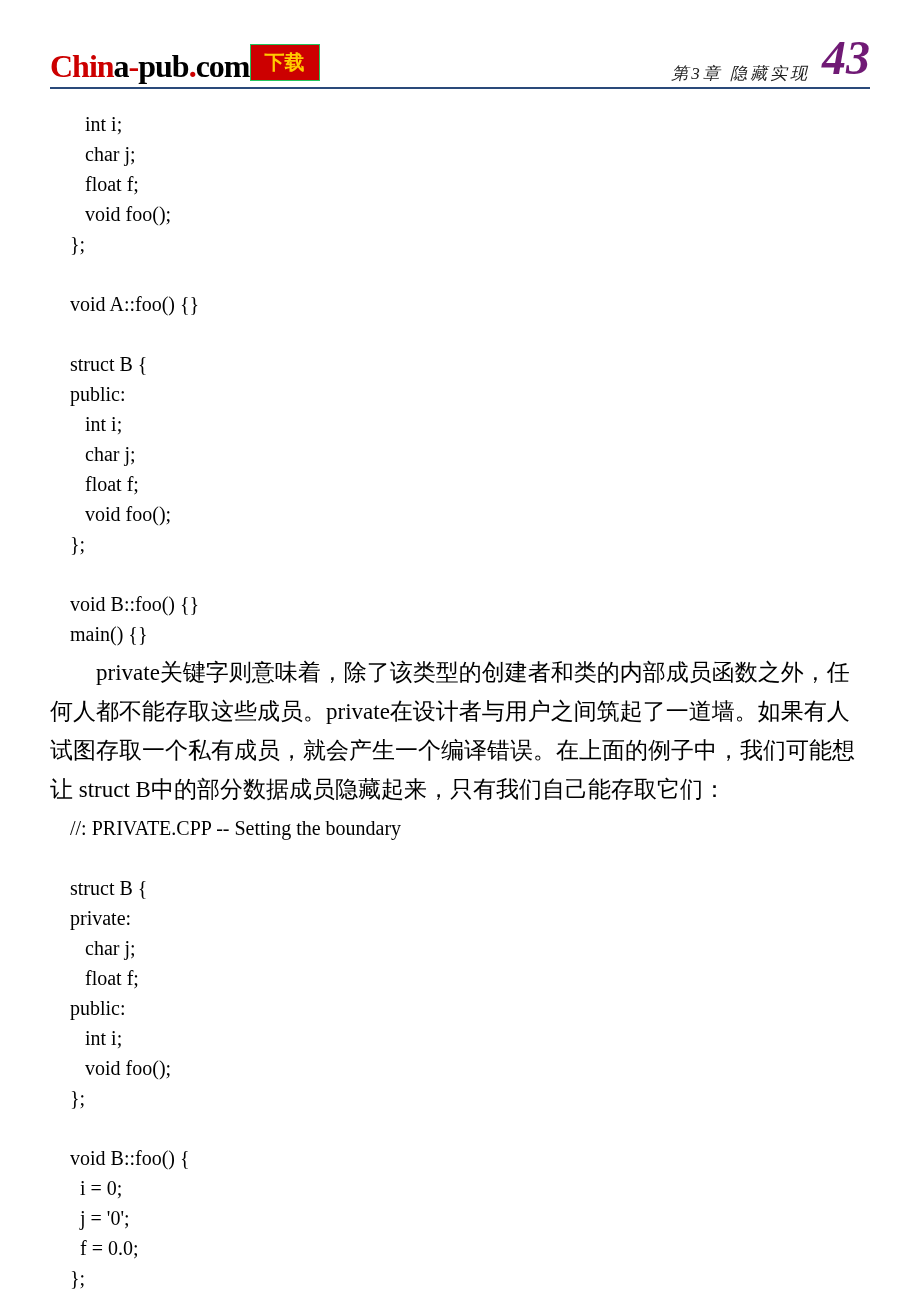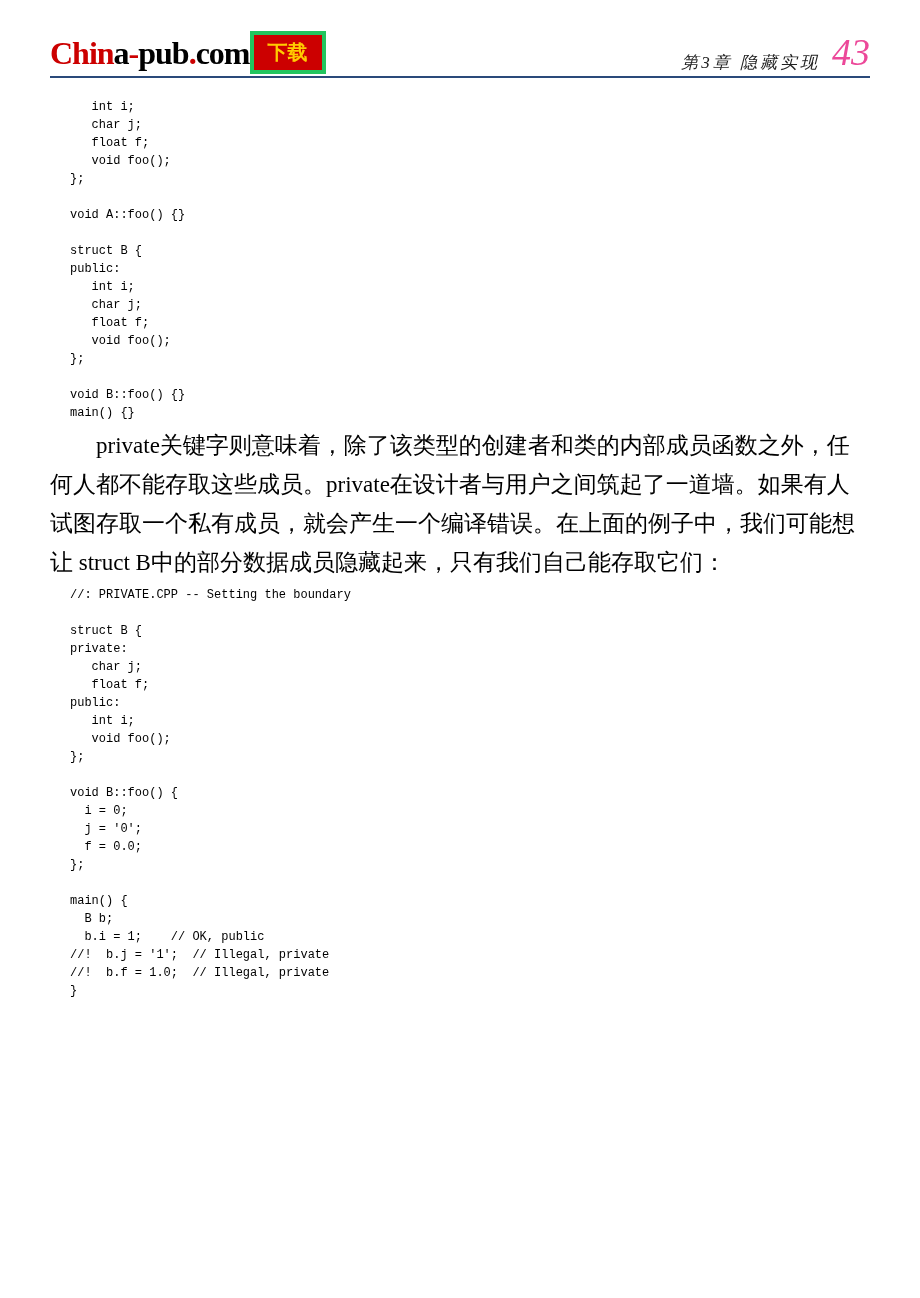--- a/index.html
+++ b/index.html
@@ -33,43 +33,43 @@
     }
     .logo-text .red { color: #cc0000; }
     .logo-text .black { color: #000; }
     .download-btn {
       background: #cc0000;
       color: #ffcc00;
       padding: 4px 14px;
       font-size: 20px;
       font-weight: bold;
       margin-top: -4px;
-      border: 4px solid #22c55e;
+      border: 1px solid #22c55e;
     }
     .header-right {
       display: flex;
       align-items: flex-end;
       gap: 12px;
     }
     .chapter-title {
       font-style: italic;
       font-size: 17px;
       letter-spacing: 3px;
       color: #222;
     }
     .page-num {
-      font-size: 38px;
-      font-weight: normal;
+      font-size: 48px;
+      font-weight: bold;
       font-style: italic;
-      color: #ec4899;
+      color: #701a75;
       font-family: "Times New Roman", serif;
     }
     .code-block {
-      font-family: Liberation Mono, monospace;
-      font-size: 12px;
+      font-family: Liberation Serif, serif;
+      font-size: 20px;
       line-height: 1.5;
       white-space: pre;
       margin: 0;
       padding-left: 20px;
     }
     .body-text {
       font-size: 23px;
       line-height: 1.7;
       text-indent: 2em;
       margin: 4px 0;

